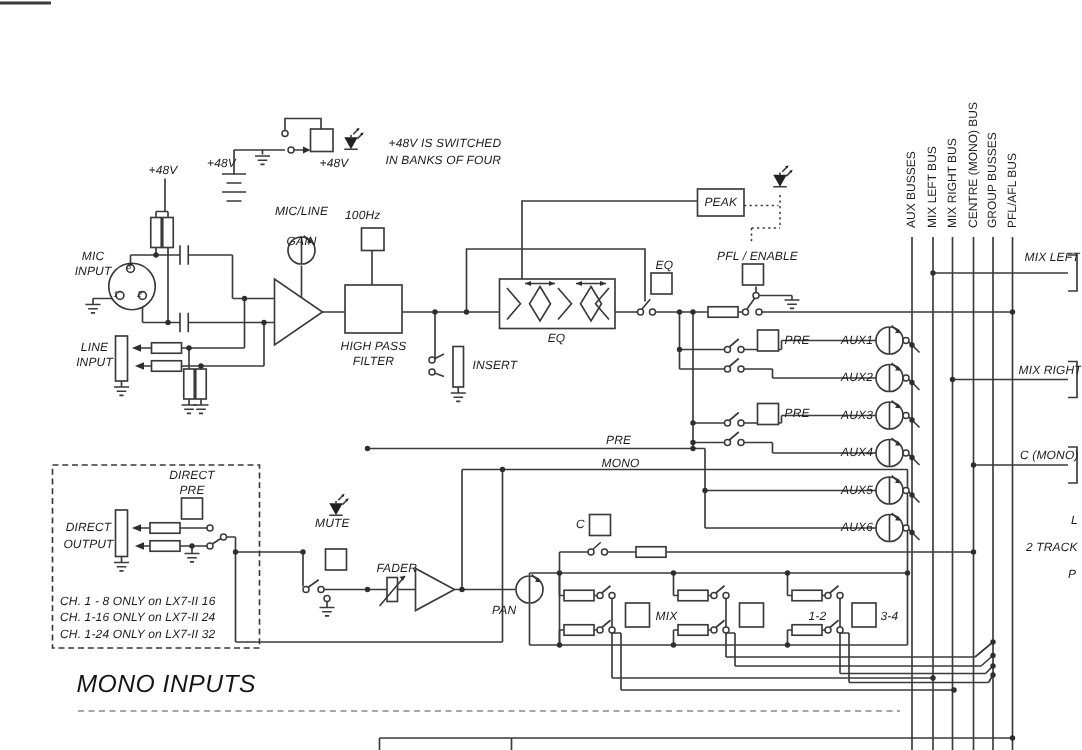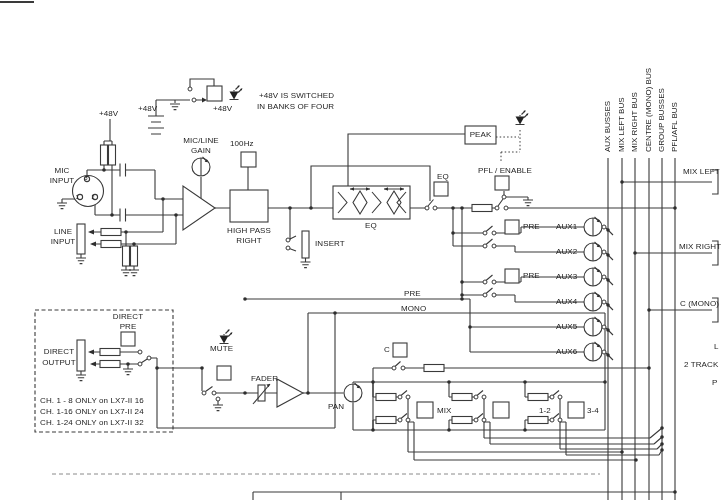--- a/index.html
+++ b/index.html
@@ -1,22 +1,22 @@
 <!DOCTYPE html>
 <html><head>
 <meta charset="utf-8">
 <style>
   html,body{margin:0;padding:0;background:#fff;}
   #stage{position:relative;width:721px;height:500px;background:#fff;overflow:hidden;
          font-family:"Liberation Sans",sans-serif;}
   #stage svg{position:absolute;left:0;top:0;}
   .lb{position:absolute;font-size:8px;line-height:1.15;white-space:nowrap;color:#1c1c1c;
-      letter-spacing:.1px;}
+      letter-spacing:.1px;font-style:italic;}
   .ctr{text-align:center;}
-  .rgt{}
+  .rgt{text-align:right;}
   .tiny{font-size:5.5px;}
   .big{font-size:16.5px;letter-spacing:.3px;color:#161616;}
   .vbus{position:absolute;font-size:8px;line-height:1;white-space:nowrap;color:#1c1c1c;
         transform:rotate(-90deg);transform-origin:0 0;}
 </style>
 </head>
 <body>
 
 <div id="stage">
 
@@ -331,25 +331,25 @@
 
 <span class="lb ctr" style="left:42px;top:166px;width:40px">MIC</span>
 <span class="lb ctr" style="left:42px;top:176px;width:40px">INPUT</span>
 <span class="lb tiny" style="left:75.5px;top:193.5px">1</span>
 <span class="lb tiny" style="left:91.5px;top:193.5px">2</span>
 <span class="lb tiny" style="left:84.5px;top:175px">3</span>
 <span class="lb ctr" style="left:43px;top:227px;width:40px">LINE</span>
 <span class="lb ctr" style="left:43px;top:237px;width:40px">INPUT</span>
 
 <span class="lb ctr" style="left:176px;top:136px;width:50px">MIC/LINE</span>
-<span class="lb ctr" style="left:176px;top:146px;width:50px">GAIN</span>
+<span class="lb ctr" style="left:176px;top:156px;width:50px">GAIN</span>
 
 <span class="lb" style="left:230px;top:139px">100Hz</span>
 <span class="lb ctr" style="left:222px;top:226px;width:54px">HIGH PASS</span>
-<span class="lb ctr" style="left:222px;top:236px;width:54px">RIGHT</span>
+<span class="lb ctr" style="left:222px;top:236px;width:54px">FILTER</span>
 
 <span class="lb" style="left:315px;top:239px">INSERT</span>
 <span class="lb ctr" style="left:361px;top:221px;width:20px">EQ</span>
 <span class="lb" style="left:437px;top:172px">EQ</span>
 
 <span class="lb ctr" style="left:465px;top:130px;width:31px">PEAK</span>
 <span class="lb" style="left:478px;top:166px">PFL / ENABLE</span>
 
 <span class="lb" style="left:523px;top:222px">PRE</span>
 <span class="lb" style="left:523px;top:271px">PRE</span>
@@ -388,14 +388,15 @@
 <span class="vbus" style="left:657.5px;top:152px">GROUP BUSSES</span>
 <span class="vbus" style="left:670.5px;top:152px">PFL/AFL BUS</span>
 
 <span class="lb" style="left:683px;top:167px">MIX LEFT</span>
 <span class="lb" style="left:679px;top:242px">MIX RIGHT</span>
 <span class="lb" style="left:680px;top:299px">C (MONO)</span>
 <span class="lb" style="left:714px;top:342px">L</span>
 <span class="lb rgt" style="left:684px;top:360px;width:30px">2 TRACK</span>
 <span class="lb" style="left:712px;top:378px">P</span>
 
+<span class="lb big" style="left:51px;top:447px">MONO INPUTS</span>
 
 </div>
 
 </body></html>

